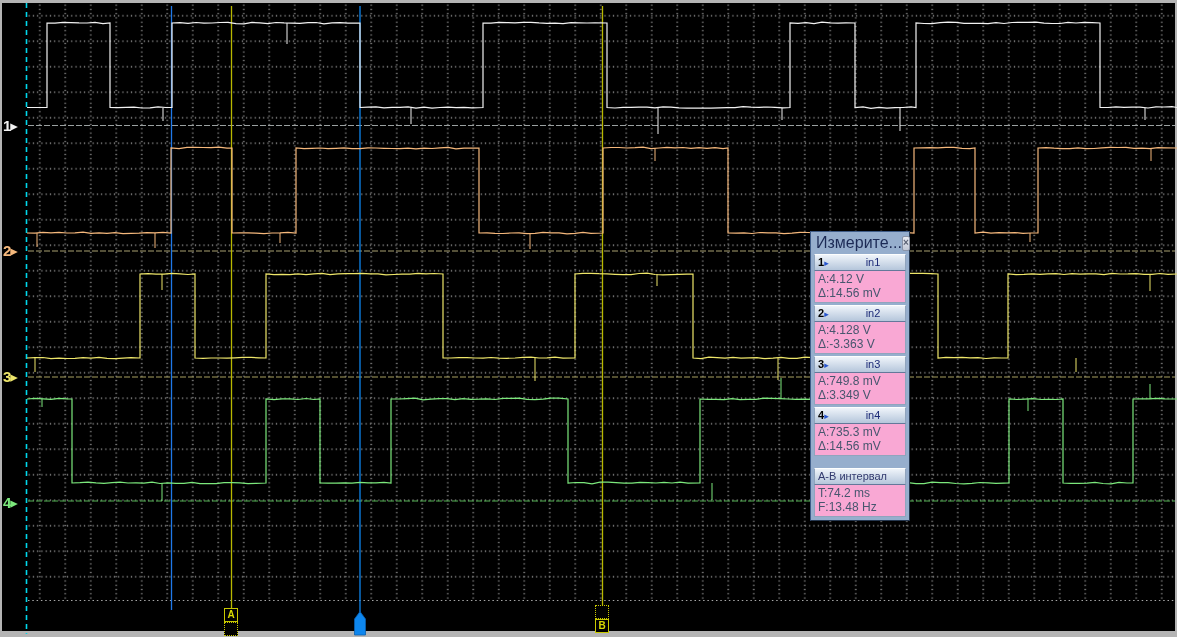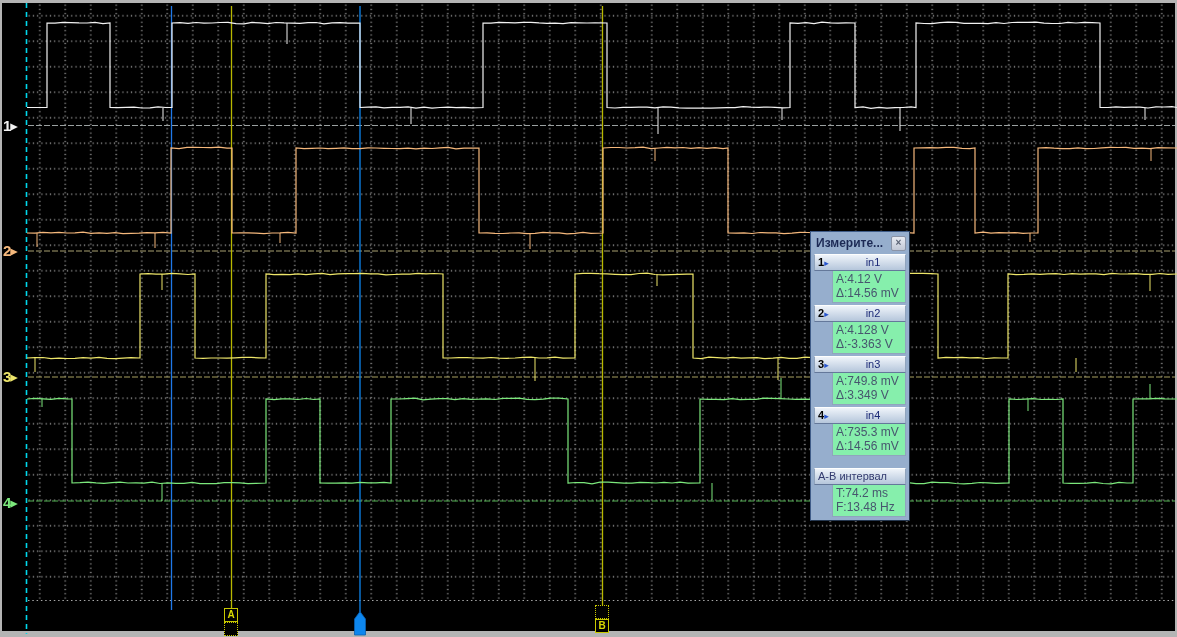--- a/index.html
+++ b/index.html
@@ -16,33 +16,33 @@
             letter-spacing:-1px;line-height:18px;}
   .cursor-box{position:absolute;width:12px;height:12px;border:1px solid #c9c900;color:#d8d800;
               font-weight:bold;font-size:10px;text-align:center;line-height:12px;background:#000;}
   .cursor-box.dotted{border-style:dotted;color:transparent;}
   
   #measure-panel{position:absolute;left:810px;top:231px;width:92px;background:#96aecd;
                  border:1px solid #3f5c88;border-right-color:#24364e;border-bottom-color:#24364e;
                  padding:2px 3px 3px 3px;}
   #panel-titlebar{height:16px;display:flex;align-items:center;justify-content:space-between;
                   padding:1px 0 1px 2px;}
-  #panel-title{color:#1c2a55;font-weight:bold;font-size:12px;white-space:nowrap;}
+  #panel-title{color:#1c2a55;font-weight:normal;font-size:16px;white-space:nowrap;}
   #panel-close{width:13px;height:13px;background:linear-gradient(#e8ebf2,#c2c8d6);
                border:1px solid #8a93a6;border-radius:2px;color:#5a6274;font-size:10px;
                font-weight:bold;text-align:center;line-height:12px;cursor:default;}
   .msec-hdr{margin-top:2px;height:15px;background:linear-gradient(#eff4fa,#b5c6db);
             border:1px solid #90a4bd;border-bottom-color:#64789a;border-top-color:#fdfefe;
             font-size:11px;line-height:15px;padding:0 3px;white-space:nowrap;}
   .msec-hdr .chnum{font-weight:bold;color:#000;}
   .msec-hdr .charrow{color:#2553cc;font-size:9px;}
   .msec-hdr .chname{color:#1c2a77;padding-left:37px;}
   .msec-hdr.interval{color:#323a6e;margin-top:12px;}
-  .msec-vals{background:#86efac;border:1px solid #90a4bd;border-top:0;
-             font-size:12px;color:#47566e;padding:1px 3px 2px 3px;margin-left:18px;}
+  .msec-vals{background:#f9a8d4;border:1px solid #90a4bd;border-top:0;
+             font-size:12px;color:#47566e;padding:1px 3px 2px 3px;}
   .msec-vals div{line-height:14px;white-space:nowrap;}
 </style>
 </head>
 <body>
 
 <div id="frame">
   <div id="plot"></div>
   <div id="grid"></div>
 
   <svg id="wave-svg" width="1177" height="637">

